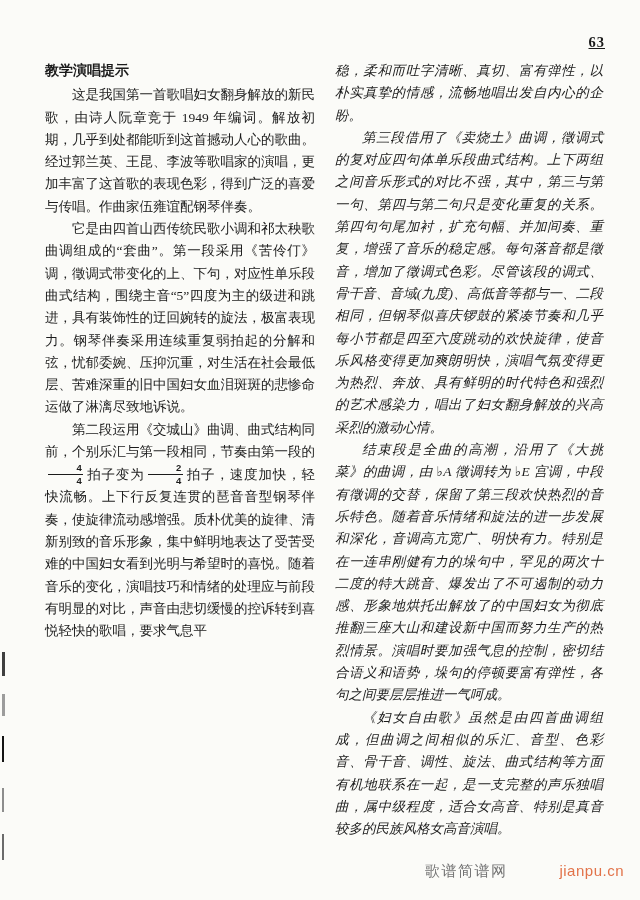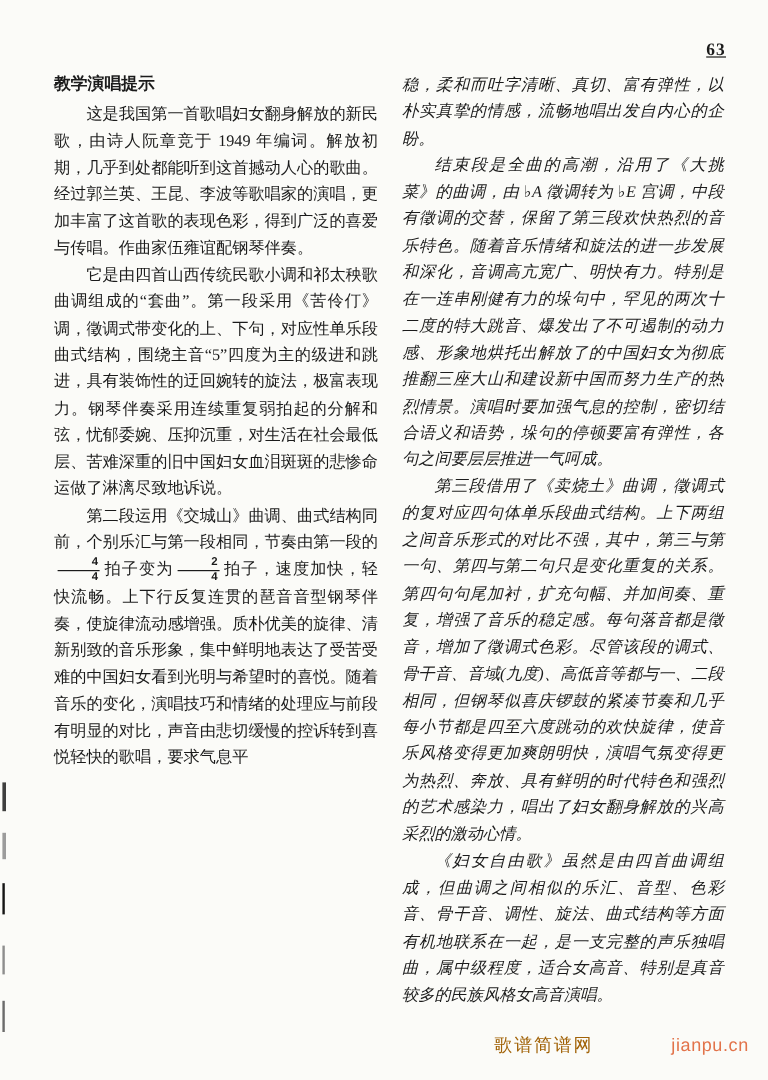--- a/index.html
+++ b/index.html
@@ -43,22 +43,22 @@
     margin-top: 22px !important;
     text-align: right;
     padding-right: 14px;
     font-size: 13.5px;
   }
   .watermark {
     position: absolute; top: 862px; right: 16px;
     font-size: 15px; letter-spacing: 1.5px;
     font-family: "Liberation Sans", sans-serif;
   }
-  .watermark .site-name { color: #a16207; }
-  .watermark .site-url  { color: #e2734a; margin-left: 21px; letter-spacing: 0.5px; padding-left: 44px; }
+  .watermark .site-name { color: #737373; }
+  .watermark .site-url  { color: #e2734a; margin-left: 8px; letter-spacing: 0.5px; padding-left: 44px; }
   .edge-mark { position: absolute; left: 2px; }
   .edge-mark.m1 { top: 652px; height: 24px; width: 3px; background: #3f3f3f; }
   .edge-mark.m2 { top: 694px; height: 22px; width: 3px; background: #9c9c9c; }
   .edge-mark.m3 { top: 736px; height: 26px; width: 2px; background: #141414; }
   .edge-mark.m4 { top: 788px; height: 24px; width: 2px; background: #8d8d8d; }
   .edge-mark.m5 { top: 834px; height: 26px; width: 2px; background: #6b6b6b; }
 </style>
 </head>
 <body>
 
@@ -68,22 +68,22 @@
   <h2 class="section-heading">教学演唱提示</h2>
   <p class="indent">这是我国第一首歌唱妇女翻身解放的新民歌，由诗人阮章竞于 1949 年编词。解放初期，几乎到处都能听到这首撼动人心的歌曲。经过郭兰英、王昆、李波等歌唱家的演唱，更加丰富了这首歌的表现色彩，得到广泛的喜爱与传唱。作曲家伍雍谊配钢琴伴奏。</p>
   <p class="indent">它是由四首山西传统民歌小调和祁太秧歌曲调组成的“套曲”。第一段采用《苦伶仃》调，徵调式带变化的上、下句，对应性单乐段曲式结构，围绕主音“5”四度为主的级进和跳进，具有装饰性的迂回婉转的旋法，极富表现力。钢琴伴奏采用连续重复弱拍起的分解和弦，忧郁委婉、压抑沉重，对生活在社会最低层、苦难深重的旧中国妇女血泪斑斑的悲惨命运做了淋漓尽致地诉说。</p>
   <p class="indent">
     <span>第二段运用《交城山》曲调、曲式结构同前，个别乐汇与第一段相同，节奏由第一段的</span><span class="frac"><span class="num">4</span><span class="den">4</span></span><span>拍子变为</span><span class="frac"><span class="num">2</span><span class="den">4</span></span><span>拍子，速度加快，轻快流畅。上下行反复连贯的琶音音型钢琴伴奏，使旋律流动感增强。质朴优美的旋律、清新别致的音乐形象，集中鲜明地表达了受苦受难的中国妇女看到光明与希望时的喜悦。随着音乐的变化，演唱技巧和情绪的处理应与前段有明显的对比，声音由悲切缓慢的控诉转到喜悦轻快的歌唱，要求气息平</span>
   </p>
 </div>
 
 <div class="column right">
   <p class="no-indent">稳，柔和而吐字清晰、真切、富有弹性，以朴实真挚的情感，流畅地唱出发自内心的企盼。</p>
+  <p class="indent">第三段借用了《卖烧土》曲调，徵调式的复对应四句体单乐段曲式结构。上下两组之间音乐形式的对比不强，其中，第三与第一句、第四与第二句只是变化重复的关系。第四句句尾加衬，扩充句幅、并加间奏、重复，增强了音乐的稳定感。每句落音都是徵音，增加了徵调式色彩。尽管该段的调式、骨干音、音域(九度)、高低音等都与一、二段相同，但钢琴似喜庆锣鼓的紧凑节奏和几乎每小节都是四至六度跳动的欢快旋律，使音乐风格变得更加爽朗明快，演唱气氛变得更为热烈、奔放、具有鲜明的时代特色和强烈的艺术感染力，唱出了妇女翻身解放的兴高采烈的激动心情。</p>
   <p class="indent">结束段是全曲的高潮，沿用了《大挑菜》的曲调，由 ♭A 徵调转为 ♭E 宫调，中段有徵调的交替，保留了第三段欢快热烈的音乐特色。随着音乐情绪和旋法的进一步发展和深化，音调高亢宽广、明快有力。特别是在一连串刚健有力的垛句中，罕见的两次十二度的特大跳音、爆发出了不可遏制的动力感、形象地烘托出解放了的中国妇女为彻底推翻三座大山和建设新中国而努力生产的热烈情景。演唱时要加强气息的控制，密切结合语义和语势，垛句的停顿要富有弹性，各句之间要层层推进一气呵成。</p>
-  <p class="indent">第三段借用了《卖烧土》曲调，徵调式的复对应四句体单乐段曲式结构。上下两组之间音乐形式的对比不强，其中，第三与第一句、第四与第二句只是变化重复的关系。第四句句尾加衬，扩充句幅、并加间奏、重复，增强了音乐的稳定感。每句落音都是徵音，增加了徵调式色彩。尽管该段的调式、骨干音、音域(九度)、高低音等都与一、二段相同，但钢琴似喜庆锣鼓的紧凑节奏和几乎每小节都是四至六度跳动的欢快旋律，使音乐风格变得更加爽朗明快，演唱气氛变得更为热烈、奔放、具有鲜明的时代特色和强烈的艺术感染力，唱出了妇女翻身解放的兴高采烈的激动心情。</p>
   <p class="indent">《妇女自由歌》虽然是由四首曲调组成，但曲调之间相似的乐汇、音型、色彩音、骨干音、调性、旋法、曲式结构等方面有机地联系在一起，是一支完整的声乐独唱曲，属中级程度，适合女高音、特别是真音较多的民族风格女高音演唱。</p>
 </div>
 
 <div class="edge-mark m1"></div>
 <div class="edge-mark m2"></div>
 <div class="edge-mark m3"></div>
 <div class="edge-mark m4"></div>
 <div class="edge-mark m5"></div>
 
 <div class="watermark">

